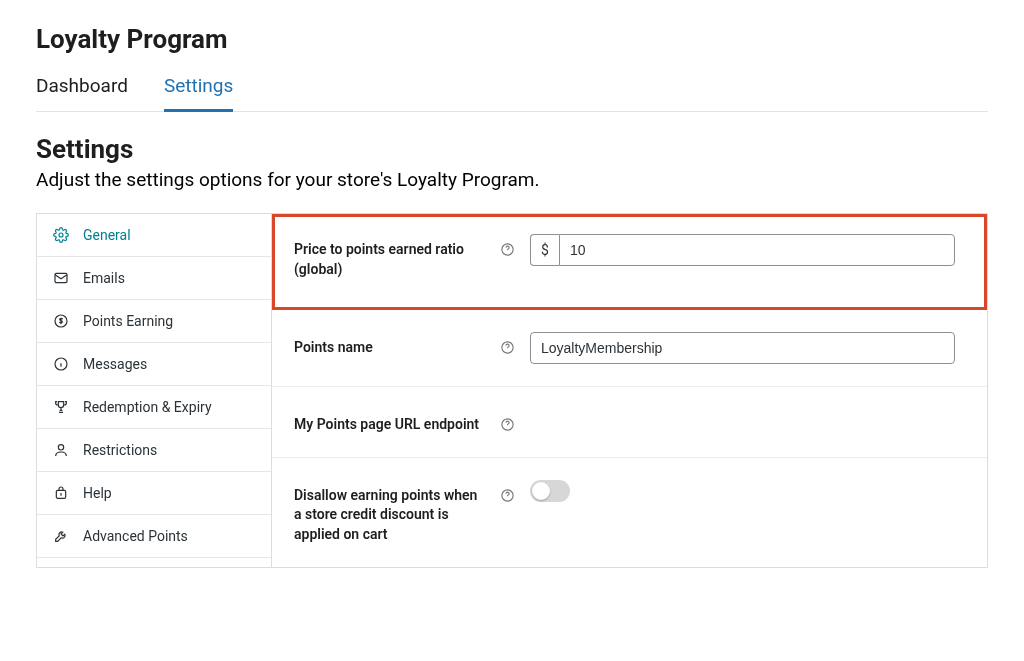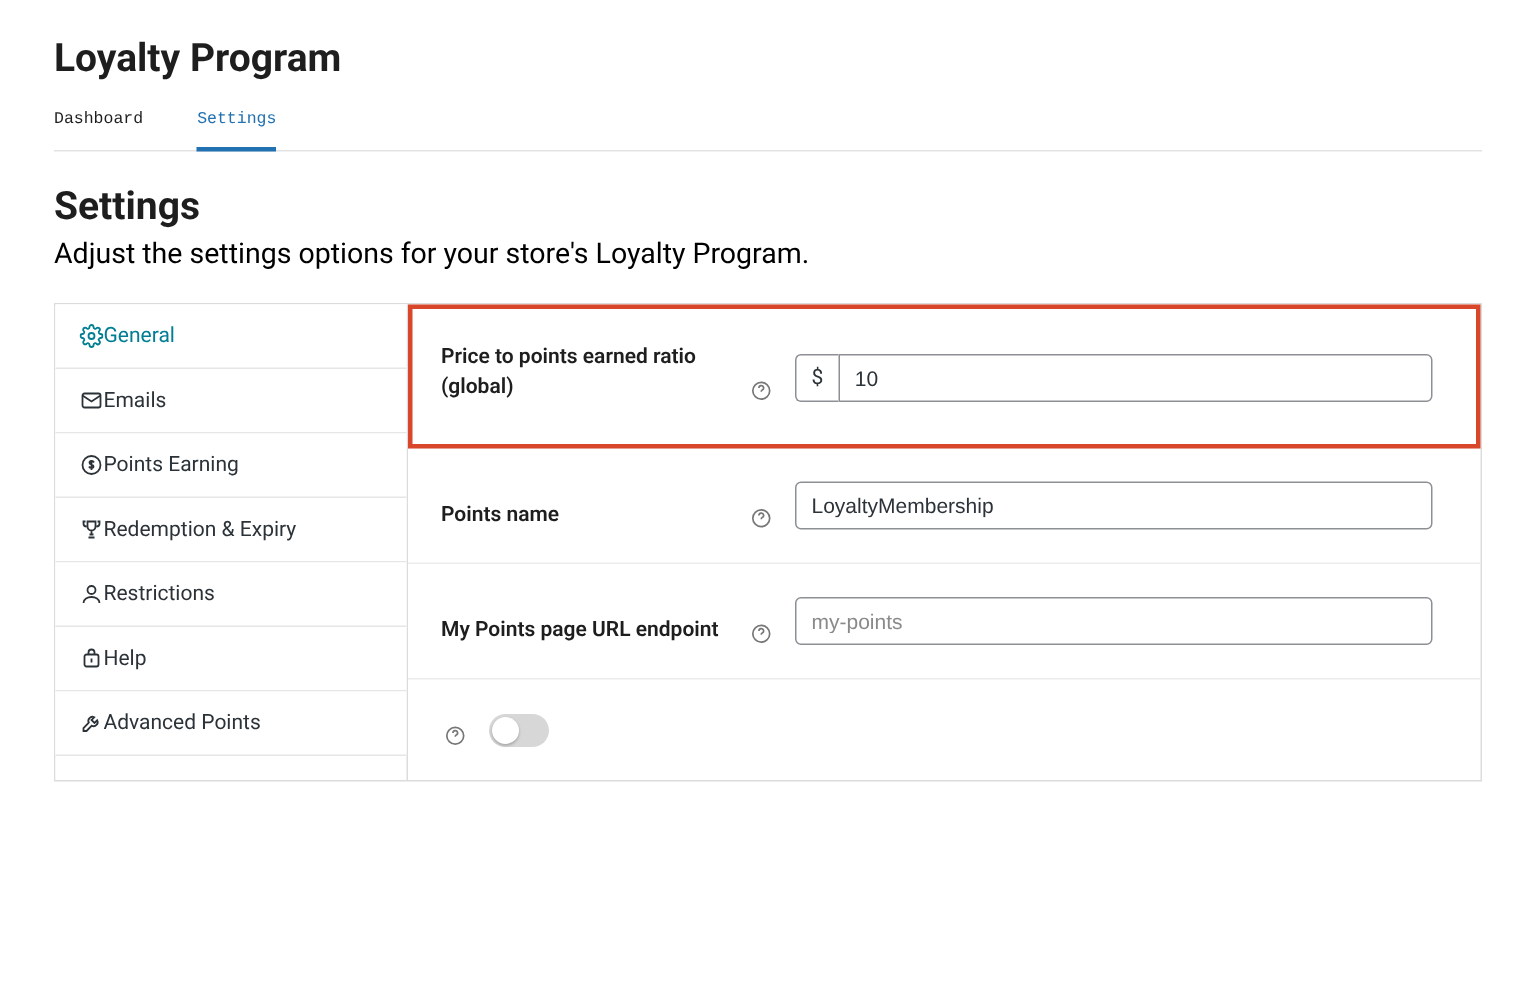--- a/index.html
+++ b/index.html
@@ -17,26 +17,25 @@
     margin-bottom: 14px;
   }
   .tabs {
     display: flex;
     gap: 36px;
     border-bottom: 1px solid #e3e3e3;
     margin-bottom: 22px;
   }
   .tab {
     padding: 6px 0 12px 0;
-    font-size: 11px;
+    font-size: 19px;
     color: #1e1e1e;
     cursor: pointer;
     border-bottom: 3px solid transparent;
     margin-bottom: -1px;
-    font-family: Liberation Mono, monospace;
   }
   .tab.active {
     color: #2271b1;
     border-bottom-color: #2271b1;
   }
   h2.section-title {
     font-size: 26px;
     font-weight: 700;
     margin-bottom: 4px;
   }
@@ -50,38 +49,38 @@
     border: 1px solid #dcdcde;
   }
   .sidebar {
     width: 235px;
     border-right: 1px solid #dcdcde;
     background: #fff;
   }
   .side-item {
     display: flex;
     align-items: center;
-    gap: 0;
+    gap: 14px;
     padding: 13px 16px;
     font-size: 14px;
     color: #2c3338;
     border-bottom: 1px solid #e6e6e6;
     cursor: pointer;
     background: #fff;
   }
   .side-item.active { color: #007e92; }
   .side-item .icon { width: 16px; height: 16px; display:flex; align-items:center; justify-content:center; }
   .side-item.active .icon svg * { stroke: #007e92; }
   .side-item .icon svg * { stroke: #2c3338; }
   .content {
     flex: 1;
   }
   .row {
     display: flex;
-    align-items: flex-end;
+    align-items: flex-start;
     padding: 22px 22px;
     border-bottom: 1px solid #ececec;
     gap: 14px;
   }
   .row:last-child { border-bottom: none; }
   .row.highlighted {
     outline: 3px solid #d9472b;
     outline-offset: -3px;
     padding: 20px 22px 30px;
   }
@@ -184,20 +183,29 @@
         <svg viewBox="0 0 24 24" width="16" height="16" fill="none" stroke-width="1.8">
             <circle cx="12" cy="12" r="9"></circle>
             <path d="M12 7v10M14.5 9.5c-.5-1-1.5-1.5-2.5-1.5s-2 .5-2 1.75 1 1.5 2 1.75 2 .5 2 1.75-1 1.75-2 1.75-2-.5-2.5-1.5"></path>
           </svg>
       </span>
       <span>Points Earning</span>
     </div>
     <div class="side-item">
       <span class="icon">
         <svg viewBox="0 0 24 24" width="16" height="16" fill="none" stroke-width="1.8">
+            <circle cx="12" cy="12" r="9"></circle>
+            <path d="M12 11v5M12 8h.01"></path>
+          </svg>
+      </span>
+      <span>Messages</span>
+    </div>
+    <div class="side-item">
+      <span class="icon">
+        <svg viewBox="0 0 24 24" width="16" height="16" fill="none" stroke-width="1.8">
             <path d="M8 4h8v5a4 4 0 0 1-8 0V4zM6 4H4v2a3 3 0 0 0 3 3M18 4h2v2a3 3 0 0 1-3 3M12 13v4M9 20h6M10 17h4"></path>
           </svg>
       </span>
       <span>Redemption &amp; Expiry</span>
     </div>
     <div class="side-item">
       <span class="icon">
         <svg viewBox="0 0 24 24" width="16" height="16" fill="none" stroke-width="1.8">
             <circle cx="12" cy="8" r="4"></circle>
             <path d="M4 21c0-4 4-6 8-6s8 2 8 6"></path>
@@ -257,26 +265,24 @@
     </div>
 
     <div class="row">
       <div class="row-label">My Points page URL endpoint</div>
       <div class="help-col">
         <svg viewBox="0 0 24 24" fill="none" stroke="#777" stroke-width="1.8">
             <circle cx="12" cy="12" r="9"></circle>
             <path d="M9.5 9a2.5 2.5 0 1 1 3.5 2.3c-.8.4-1 1-1 1.7M12 17h.01"></path>
           </svg>
       </div>
-      <div class="field-col">
-        <input class="text-input" type="text" placeholder="my-points" style="">
-      </div>
     </div>
 
     <div class="row">
+      <div class="row-label">Disallow earning points when a store credit discount is applied on cart</div>
       <div class="help-col">
         <svg viewBox="0 0 24 24" fill="none" stroke="#777" stroke-width="1.8">
             <circle cx="12" cy="12" r="9"></circle>
             <path d="M9.5 9a2.5 2.5 0 1 1 3.5 2.3c-.8.4-1 1-1 1.7M12 17h.01"></path>
           </svg>
       </div>
       <div class="field-col">
         <div class="toggle"></div>
       </div>
     </div>

